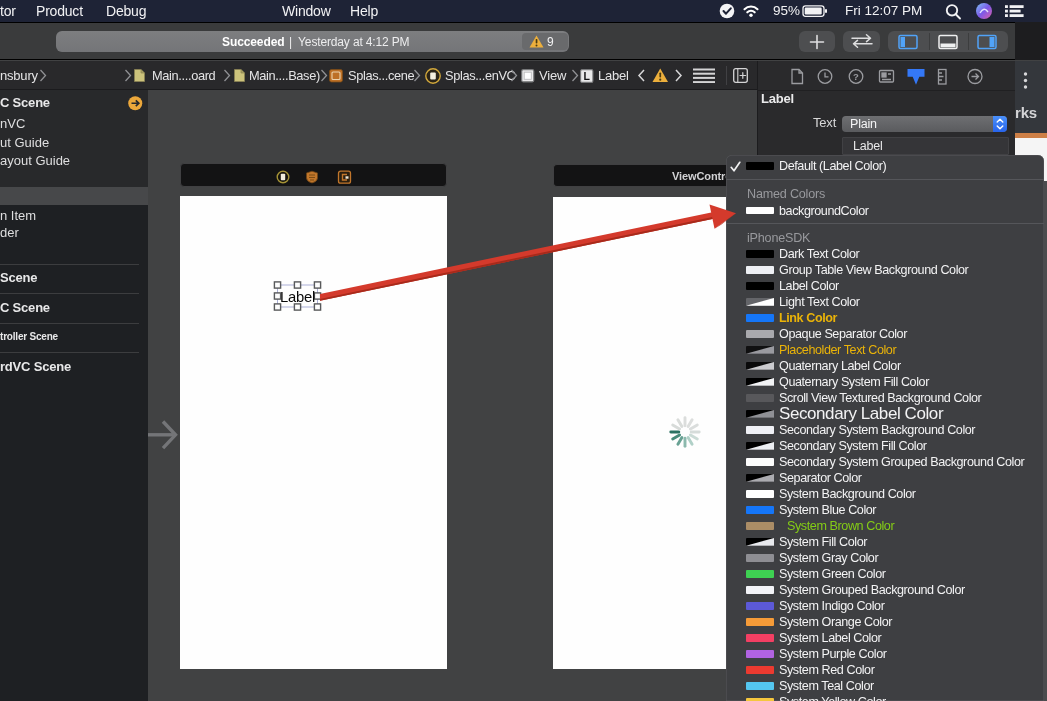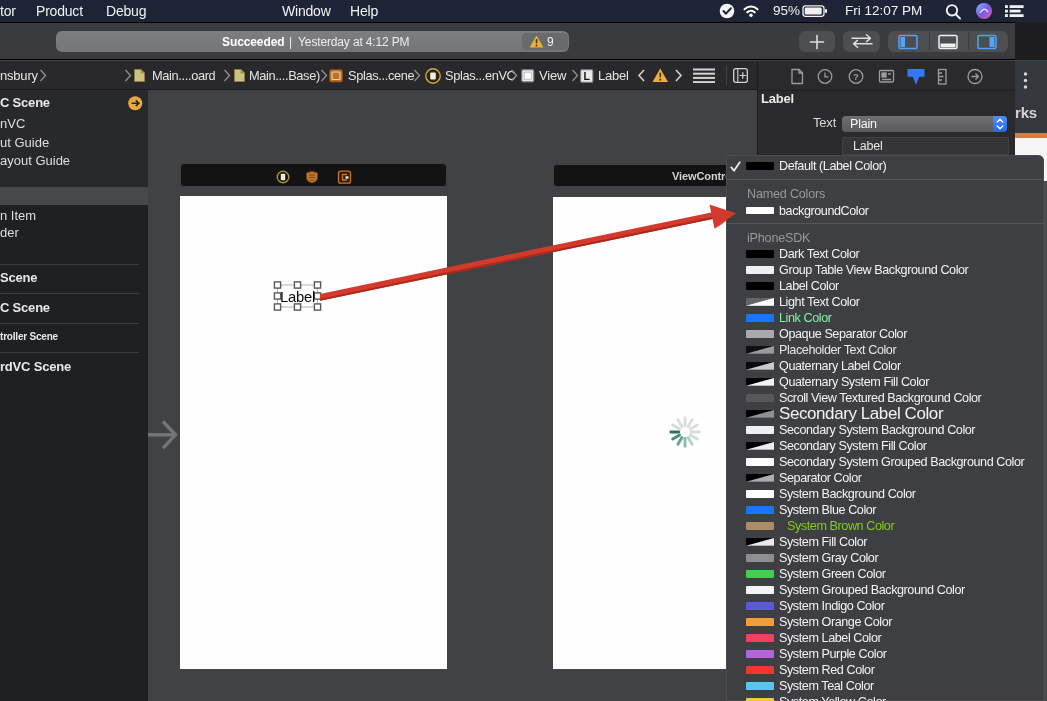--- a/index.html
+++ b/index.html
@@ -285,28 +285,28 @@
     <div class="abs" style="left:745.5px;top:266.1px;width:28px;height:7.8px;background:#eef0f4;border-radius:1px;"></div>
     <div class="txt" style="left:779.0px;top:261px;height:18px;line-height:18px;font-size:12.6px;color:#f3f3f4;font-weight:400;letter-spacing:-0.42px;">Group Table View Background Color</div>
     <div class="abs" style="left:745.5px;top:282.1px;width:28px;height:7.8px;background:#000000;border-radius:1px;"></div>
     <div class="txt" style="left:779.0px;top:277px;height:18px;line-height:18px;font-size:12.6px;color:#f3f3f4;font-weight:400;letter-spacing:-0.42px;">Label Color</div>
     <svg class="abs" style="left:745.5px;top:298.1px;" width="28" height="7.8">
       <rect width="28" height="7.8" rx="1" fill="#646569"></rect>
       <path d="M0 7.8 L28 0 L28 7.8 Z" fill="#ffffff"></path>
     </svg>
     <div class="txt" style="left:779.0px;top:293px;height:18px;line-height:18px;font-size:12.6px;color:#f3f3f4;font-weight:400;letter-spacing:-0.42px;">Light Text Color</div>
     <div class="abs" style="left:745.5px;top:314.1px;width:28px;height:7.8px;background:#1576f8;border-radius:1px;"></div>
-    <div class="txt" style="left:779.0px;top:309px;height:18px;line-height:18px;font-size:12.6px;color:#86efac;font-weight:400;letter-spacing:-0.42px;">Link Color</div>
+    <div class="txt" style="left:779.0px;top:309px;height:18px;line-height:18px;font-size:12.6px;color:#eab308;font-weight:700;letter-spacing:-0.42px;">Link Color</div>
     <div class="abs" style="left:745.5px;top:330.1px;width:28px;height:7.8px;background:#a9a9ad;border-radius:1px;"></div>
     <div class="txt" style="left:779.0px;top:325px;height:18px;line-height:18px;font-size:12.6px;color:#f3f3f4;font-weight:400;letter-spacing:-0.42px;">Opaque Separator Color</div>
     <svg class="abs" style="left:745.5px;top:346.1px;" width="28" height="7.8">
       <rect width="28" height="7.8" rx="1" fill="#101011"></rect>
       <path d="M0 7.8 L28 0 L28 7.8 Z" fill="#9a9aa0"></path>
     </svg>
-    <div class="txt" style="left:779.0px;top:341px;height:18px;line-height:18px;font-size:12.6px;color:#e5e5e5;font-weight:400;letter-spacing:-0.42px;">Placeholder Text Color</div>
+    <div class="txt" style="left:779.0px;top:341px;height:18px;line-height:18px;font-size:12.6px;color:#eab308;font-weight:400;letter-spacing:-0.42px;">Placeholder Text Color</div>
     <svg class="abs" style="left:745.5px;top:362.1px;" width="28" height="7.8">
       <rect width="28" height="7.8" rx="1" fill="#0a0a0b"></rect>
       <path d="M0 7.8 L28 0 L28 7.8 Z" fill="#cacace"></path>
     </svg>
     <div class="txt" style="left:779.0px;top:357px;height:18px;line-height:18px;font-size:12.6px;color:#f3f3f4;font-weight:400;letter-spacing:-0.42px;">Quaternary Label Color</div>
     <svg class="abs" style="left:745.5px;top:378.1px;" width="28" height="7.8">
       <rect width="28" height="7.8" rx="1" fill="#000000"></rect>
       <path d="M0 7.8 L28 0 L28 7.8 Z" fill="#f2f3f5"></path>
     </svg>
     <div class="txt" style="left:779.0px;top:373px;height:18px;line-height:18px;font-size:12.6px;color:#f3f3f4;font-weight:400;letter-spacing:-0.42px;">Quaternary System Fill Color</div>

